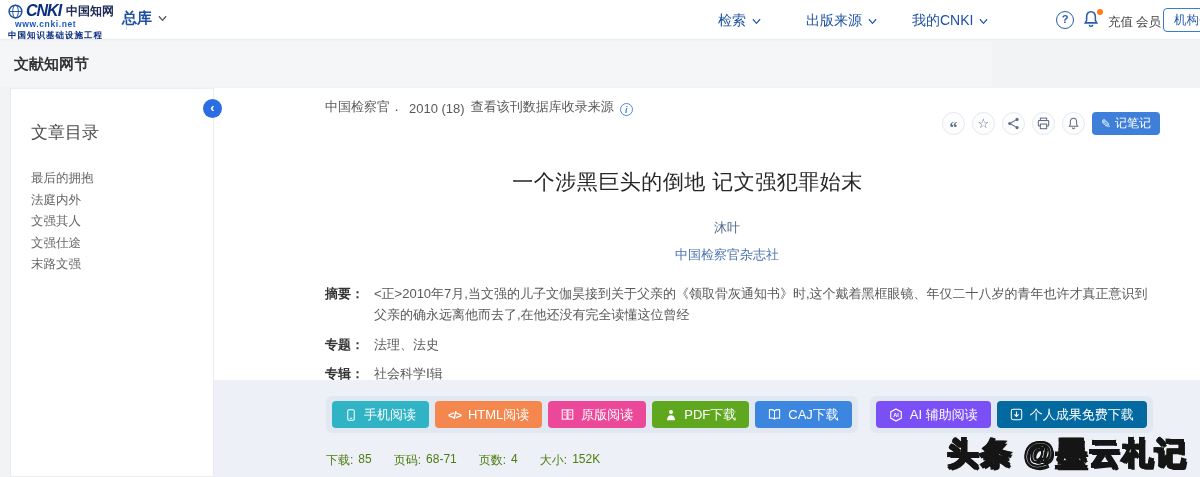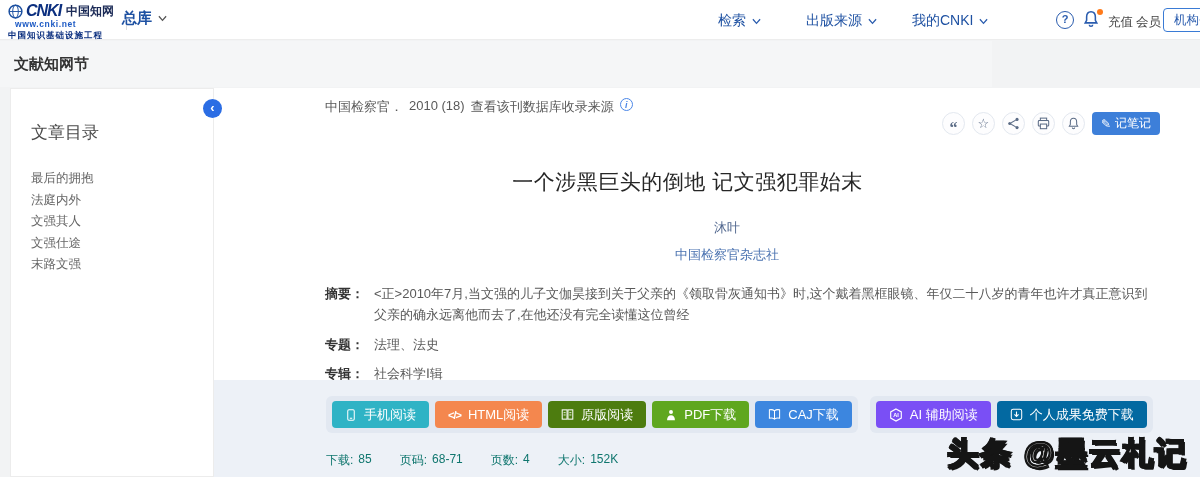--- a/index.html
+++ b/index.html
@@ -34,21 +34,21 @@
   .crumbbar { position:absolute; top:41px; left:0; width:992px; height:46px; background:#f5f6f7; }
   .crumb { position:absolute; left:14px; top:14px; font-size:15px; font-weight:bold; color:#333; }
   
   .sidebar { position:absolute; left:10px; top:88px; width:204px; bottom:0; background:#fff; border:1px solid #ececec; }
   .collapse-btn { position:absolute; right:-9px; top:10px; width:19px; height:19px; background:#2b6de4; border-radius:50%; color:#fff; font-size:13px; font-weight:bold; text-align:center; line-height:17px; cursor:pointer; z-index:3; }
   .side-title { margin:32px 0 0 20px; font-size:17px; color:#4a4a4a; }
   .side-list { margin:28px 0 0 20px; list-style:none; }
   .side-list li { font-size:12.5px; color:#666; margin-bottom:9.5px; line-height:12px; cursor:pointer; }
   
   .main { position:absolute; left:214px; top:88px; right:0; bottom:0; background:#fff; }
-  .journal-row { margin:10px 0 0 111px; font-size:13px; color:#595959; display:flex; align-items:flex-start; gap:6px; }
+  .journal-row { margin:10px 0 0 111px; font-size:13px; color:#595959; display:flex; align-items:flex-end; gap:6px; }
   .journal-name { color:#595959; }
   .src-link { color:#595959; cursor:pointer; }
   .info-ic { display:inline-block; width:13px; height:13px; border:1px solid #4b87e8; border-radius:50%; color:#4b87e8; font-size:9px; font-style:italic; font-weight:bold; text-align:center; line-height:12px; }
   .tools { position:absolute; top:24px; right:40px; display:flex; align-items:center; gap:7px; }
   .tool-circle { width:23px; height:23px; border:1px solid #e3e8ef; background:#fdfdfe; border-radius:50%; display:flex; align-items:center; justify-content:center; color:#5a6b85; cursor:pointer; }
   .quote-glyph { font-family:"Liberation Serif", serif; font-weight:bold; font-size:16px; line-height:8px; padding-top:8px; }
   .star-glyph { font-size:13px; line-height:13px; }
   .note-btn { height:23px; padding:0 9px; background:#3d7fd9; border-radius:4px; color:#fff; font-size:12px; display:flex; align-items:center; gap:4px; cursor:pointer; }
   .note-pencil { font-size:12px; }
   .art-title { margin-top:52px; text-align:center; font-size:21px; font-weight:500; color:#262626; padding:0 150px 0 111px; letter-spacing:0.5px; }
@@ -58,27 +58,27 @@
   .meta-label { font-weight:bold; color:#333; white-space:nowrap; margin-right:10px; }
   .meta-value { color:#595959; }
   .meta-row { display:flex; margin:11px 40px 0 111px; font-size:13px; }
   
   .bottom { position:absolute; left:0; right:0; top:292px; bottom:0; background:#edf1f7; }
   .tray-row { display:flex; gap:12px; margin:16px 0 0 112px; }
   .btn-tray { background:#e2e8f1; border-radius:6px; padding:5px 6px; display:flex; gap:6px; }
   .act-btn { height:27px; padding:0 13px; border-radius:4px; color:#fff; font-size:13px; display:flex; align-items:center; gap:7px; cursor:pointer; white-space:nowrap; }
   .c-teal   { background:#2fb3c5; }
   .c-orange { background:#f4874e; }
-  .c-indigo { background:#4d7c0f; }
+  .c-indigo { background:#ec4899; }
   .c-blue   { background:#3c86df; }
   .c-green  { background:#5fa71f; }
   .c-purple { background:#7a4ff5; }
   .c-blue2  { background:#0369a1; }
   .code-glyph { font-size:11px; font-weight:bold; letter-spacing:-1px; }
-  .stats { display:flex; gap:28px; margin:19px 0 0 112px; font-size:12px; color:#0f766e; }
+  .stats { display:flex; gap:22px; margin:19px 0 0 112px; font-size:12px; color:#4d7c0f; }
   .stat { display:flex; gap:5px; }
   .watermark { position:absolute; right:12px; bottom:2px; font-size:31px; font-weight:900; letter-spacing:2px; color:#fff;
     -webkit-text-stroke:2px #151515;
     text-shadow:2px 2px 0 #151515, -1px -1px 0 #151515, 1px -1px 0 #151515, -1px 1px 0 #151515; }
   svg { display:block; }
 </style>
 </head>
 <body>
 
 <div class="topbar">

